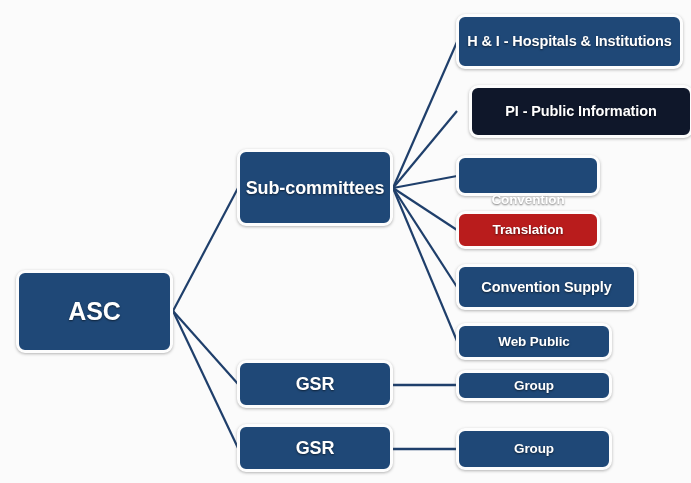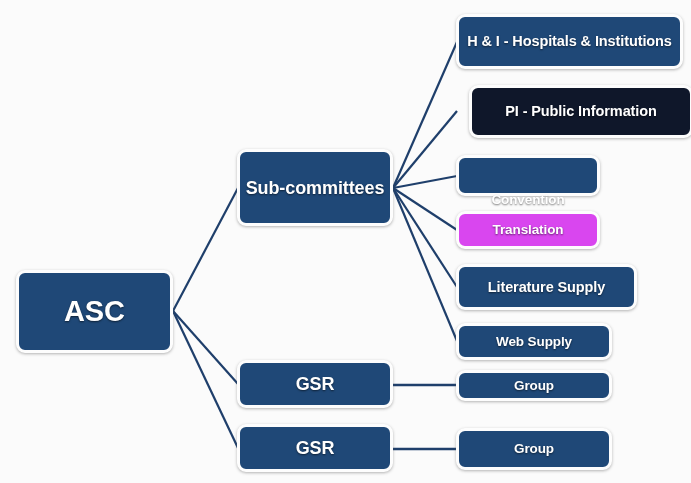--- a/index.html
+++ b/index.html
@@ -36,21 +36,21 @@
   }
   .node-label {
     color: #ffffff;
     font-weight: bold;
     text-align: center;
     letter-spacing: -0.1px;
     text-shadow: 0 1px 2px rgba(0,0,0,0.55);
     white-space: nowrap;
     line-height: 1;
   }
-  .s-root   { font-size: 29px; }
+  .s-root   { font-size: 25px; }
   .s-major  { font-size: 18px; }
   .s-leaf   { font-size: 14.5px; }
   .s-leafsm { font-size: 13.5px; }
 </style>
 </head>
 <body>
 
 <div id="canvas">
   <svg id="edge-layer" viewBox="0 0 691 483" xmlns="http://www.w3.org/2000/svg">
       <line x1="173" y1="311" x2="238" y2="188" stroke="#1f3f6b" stroke-width="2.2" stroke-linecap="butt"></line>
@@ -80,28 +80,28 @@
       </div>
       <div class="node" style="left: 456px; top: 14px; width: 227px; height: 55px; background: rgb(31, 72, 119); border-color: rgb(253, 253, 253);">
         <span class="node-label s-leaf" style="color: rgb(255, 255, 255);">H &amp; I - Hospitals &amp; Institutions</span>
       </div>
       <div class="node" style="left: 469px; top: 85px; width: 224px; height: 53px; background: #0f172a; border-color: rgb(253, 253, 253);">
         <span class="node-label s-leaf" style="color: rgb(255, 255, 255);">PI - Public Information</span>
       </div>
       <div class="node" style="left: 456px; top: 155px; width: 144px; height: 41px; background: rgb(31, 72, 119); border-color: rgb(253, 253, 253);">
         <span class="node-label s-leafsm" style="color: rgb(255, 255, 255); margin-top: 48px;">Convention</span>
       </div>
-      <div class="node" style="left: 456px; top: 211px; width: 144px; height: 38px; background: #d946ef; border-color: rgb(253, 253, 253);">
+      <div class="node" style="left: 456px; top: 211px; width: 144px; height: 38px; background: #b91c1c; border-color: rgb(253, 253, 253);">
         <span class="node-label s-leafsm" style="color: rgb(255, 255, 255);">Translation</span>
       </div>
       <div class="node" style="left: 456px; top: 264px; width: 181px; height: 46px; background: rgb(31, 72, 119); border-color: rgb(253, 253, 253);">
-        <span class="node-label s-leaf" style="color: rgb(255, 255, 255);">Literature Supply</span>
+        <span class="node-label s-leaf" style="color: rgb(255, 255, 255);">Convention Supply</span>
       </div>
       <div class="node" style="left: 456px; top: 323px; width: 156px; height: 37px; background: rgb(31, 72, 119); border-color: rgb(253, 253, 253);">
-        <span class="node-label s-leafsm" style="color: rgb(255, 255, 255);">Web Supply</span>
+        <span class="node-label s-leafsm" style="color: rgb(255, 255, 255);">Web Public</span>
       </div>
       <div class="node" style="left: 456px; top: 370px; width: 156px; height: 31px; background: rgb(31, 72, 119); border-color: rgb(253, 253, 253);">
         <span class="node-label s-leafsm" style="color: rgb(255, 255, 255);">Group</span>
       </div>
       <div class="node" style="left: 456px; top: 428px; width: 156px; height: 42px; background: rgb(31, 72, 119); border-color: rgb(253, 253, 253);">
         <span class="node-label s-leafsm" style="color: rgb(255, 255, 255);">Group</span>
       </div>
     </div>
 </div>
 

